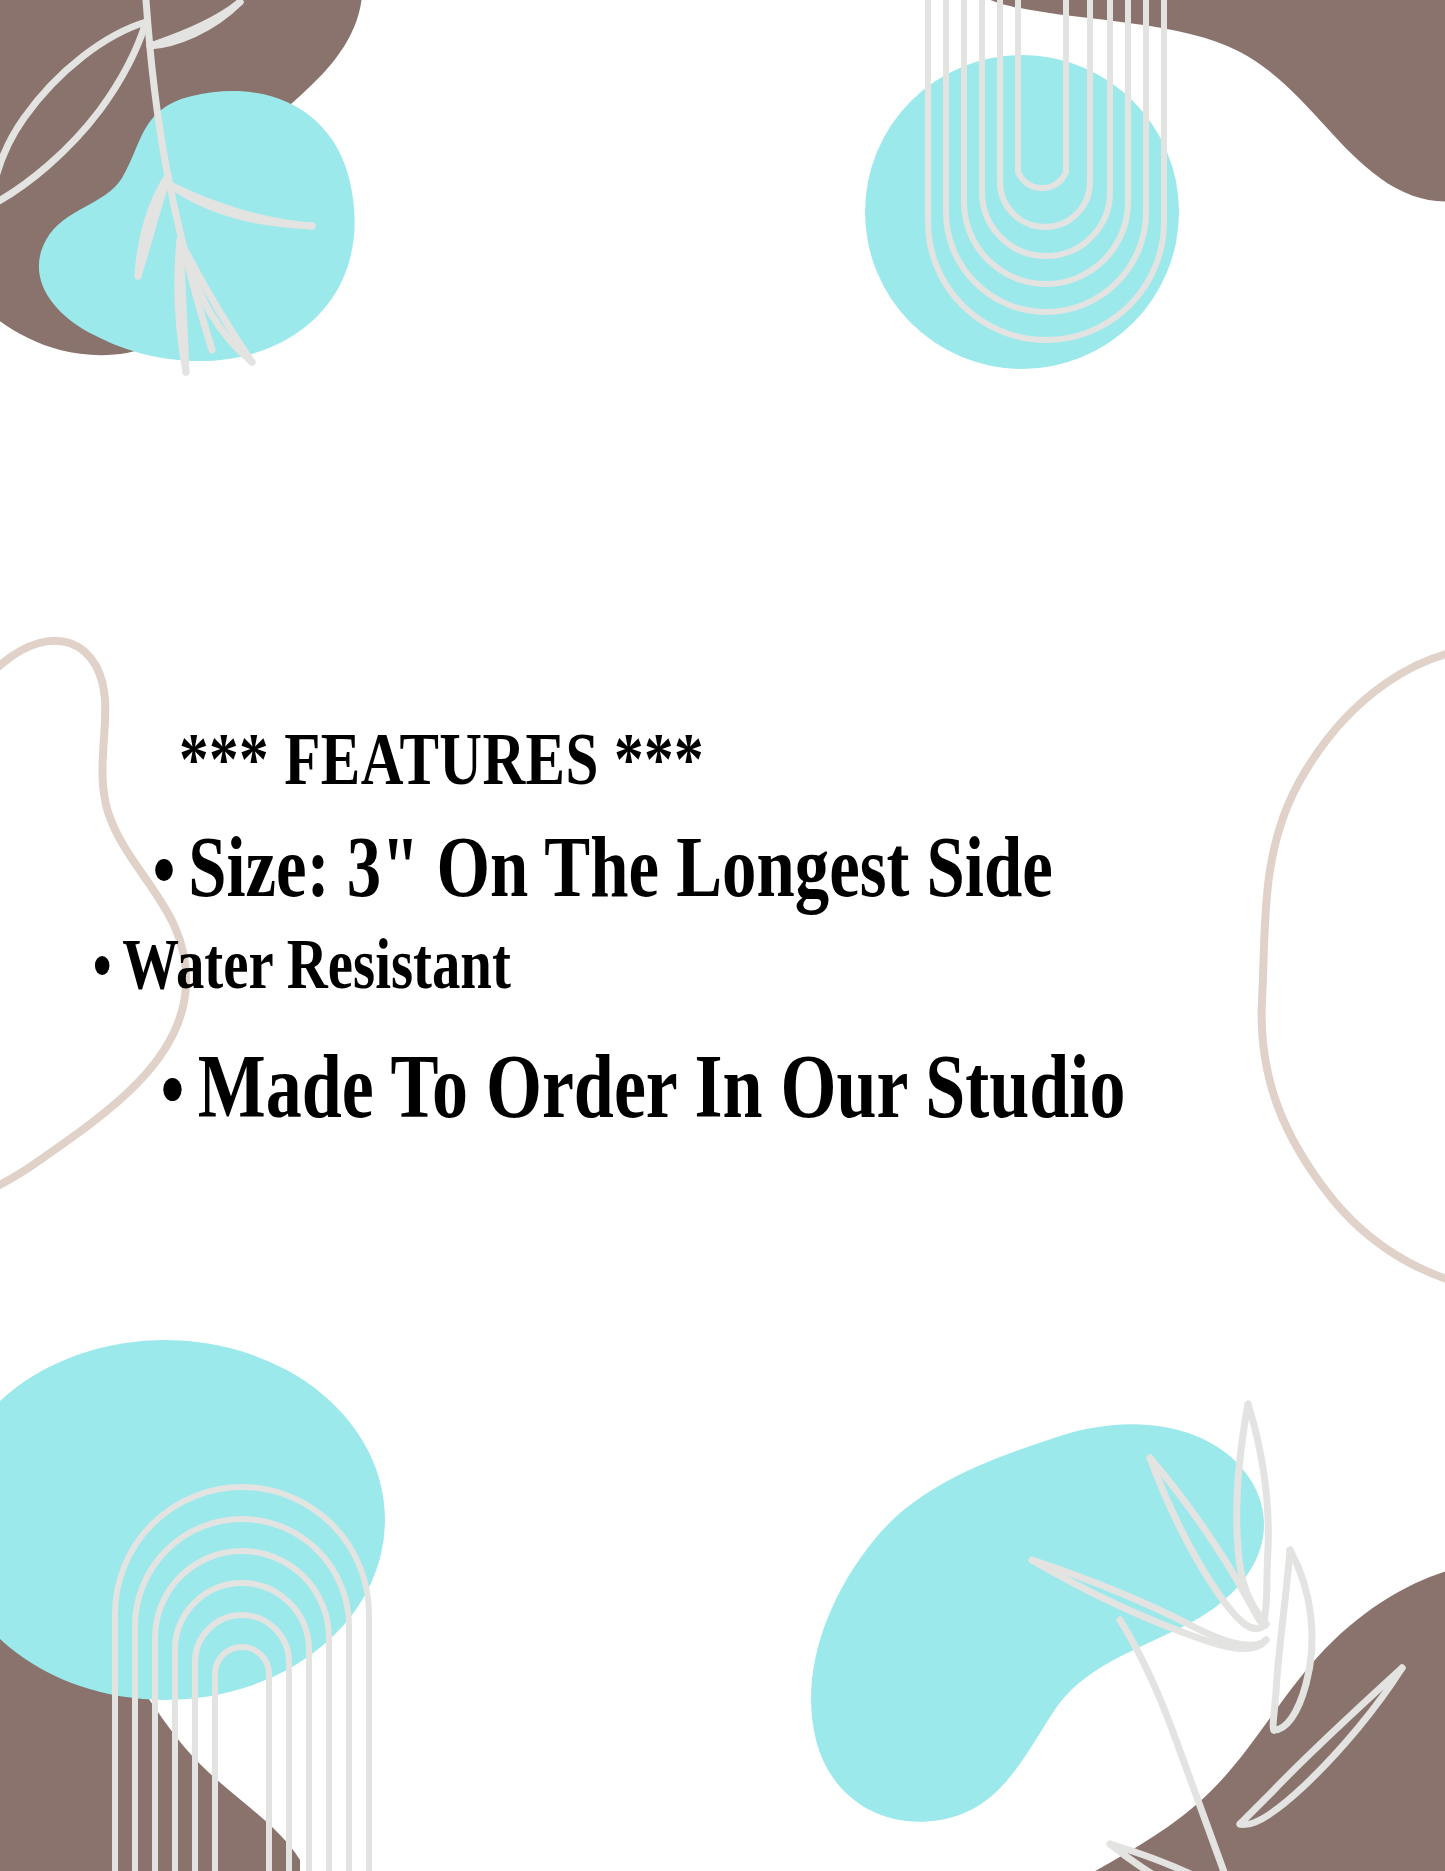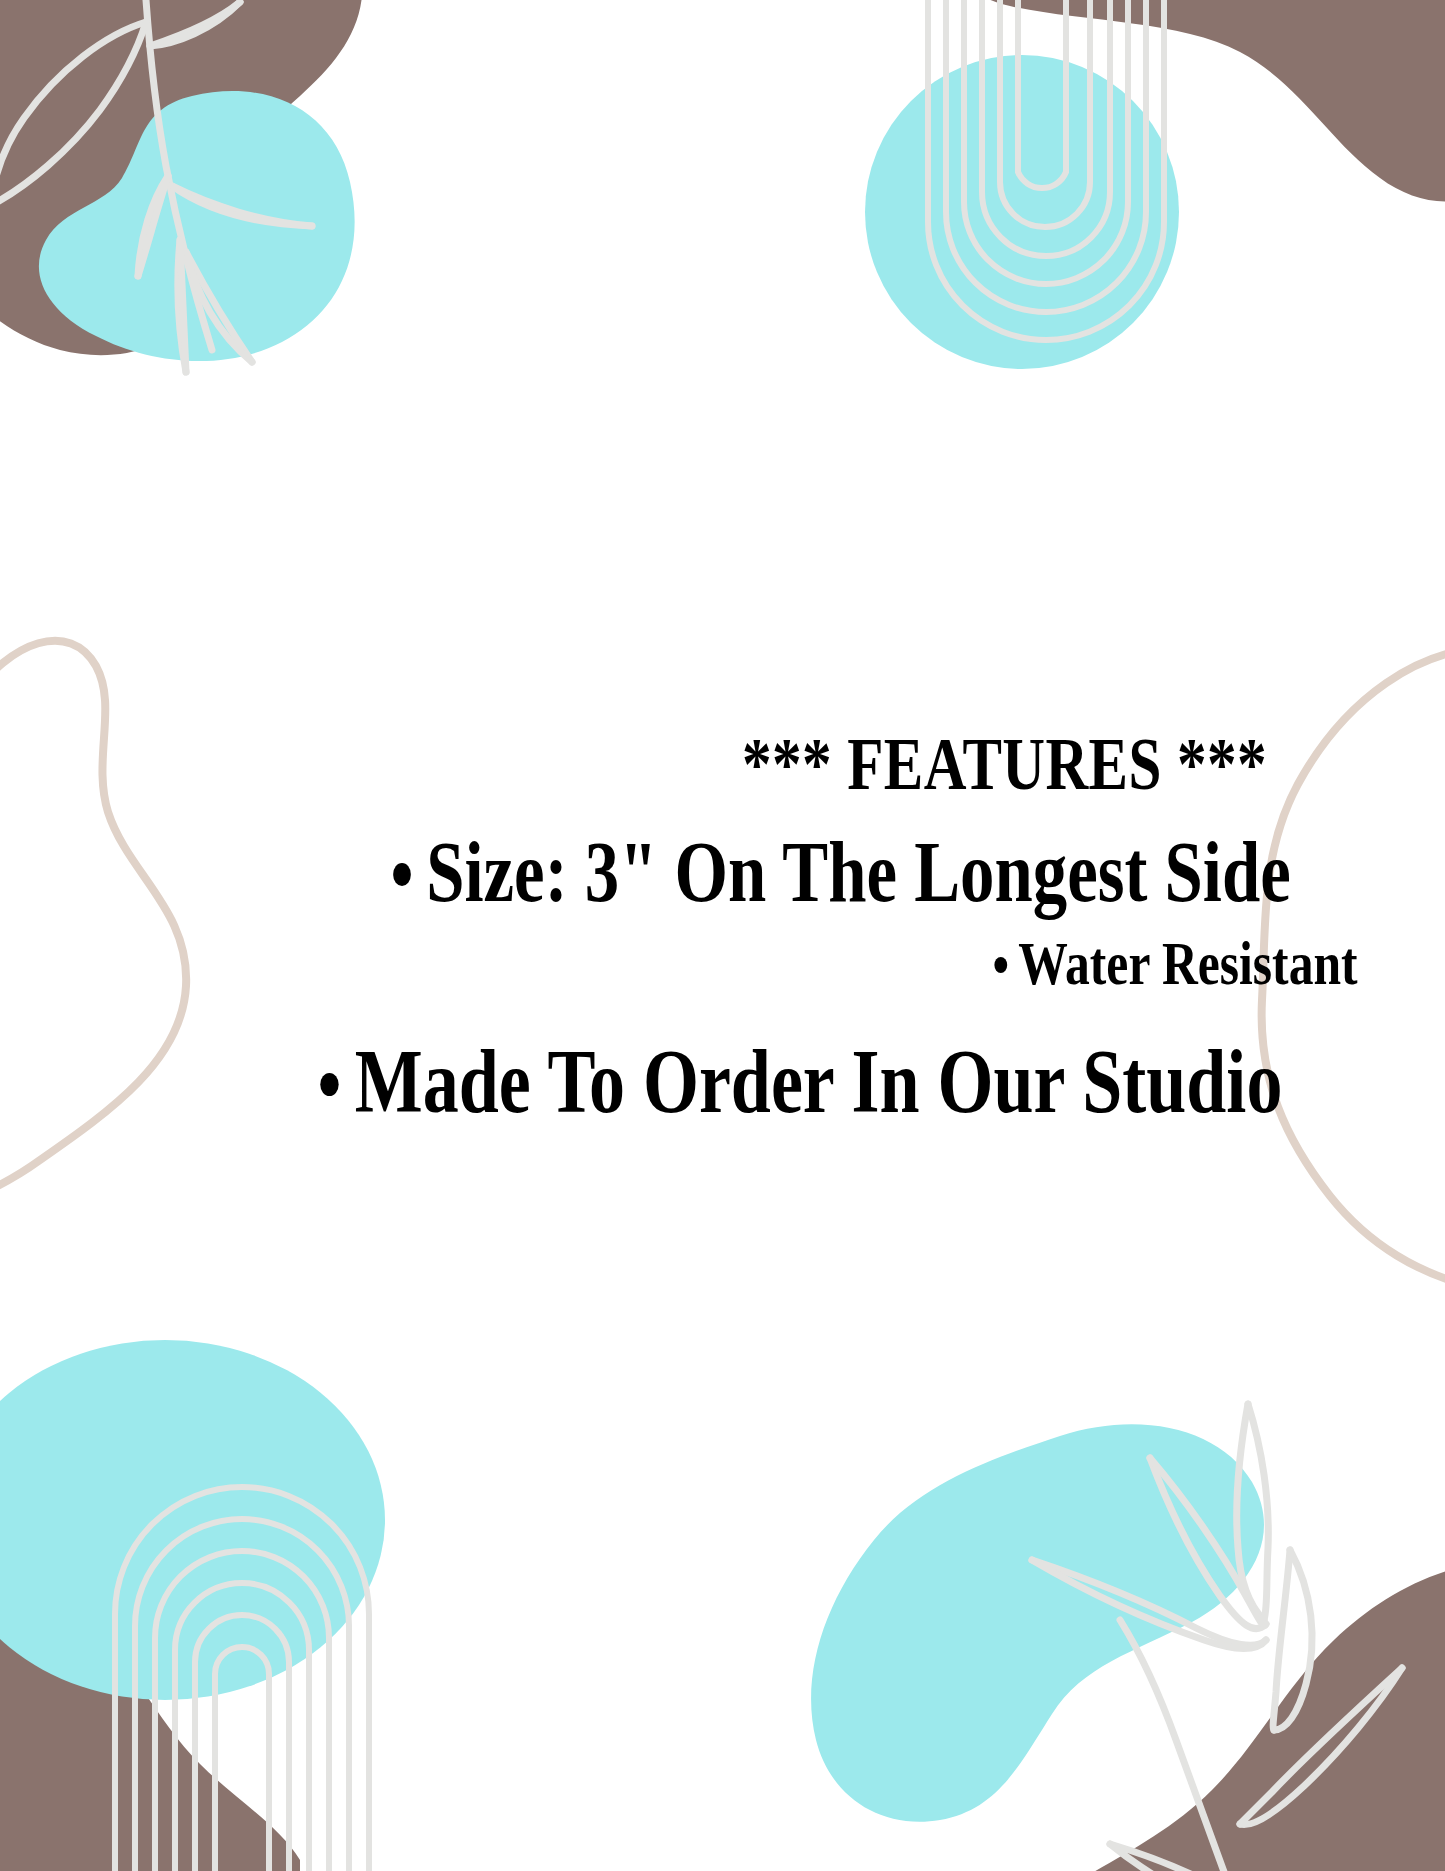--- a/index.html
+++ b/index.html
@@ -28,21 +28,21 @@
     top: 0;
     width: 1445px;
     height: 1871px;
     display: flex;
     flex-direction: column;
     align-items: center;
     justify-content: center;
   }
   .feature-block {
     width: 1360px;
-    text-align: right;
+    text-align: left;
   }
   .features-title {
     font-family: "Liberation Serif", "DejaVu Serif", serif;
     font-weight: 700;
     font-size: 74px;
     line-height: 1.0;
     letter-spacing: 0.5px;
     color: #000000;
     transform: scaleX(0.80);
     margin: 0 0 26px 0;
@@ -61,21 +61,21 @@
     margin: 0 0 14px 0;
     white-space: nowrap;
     display: block;
   }
   .feature-item .inner {
     display: inline-block;
     transform: scaleX(0.80);
     transform-origin: center center;
   }
   .sz-1 { font-size: 86px; }
-  .sz-2 { font-size: 62px; }
+  .sz-2 { font-size: 71px; }
   .sz-3 { font-size: 86px; }
   .sz-4 { font-size: 86px; }
   .sz-5 { font-size: 90px; margin-top: 39px; }
   .bullet-dot {
     display: inline-block;
     vertical-align: 0.18em;
     width: 0.26em;
     height: 0.26em;
     border-radius: 50%;
     background: #000000;

